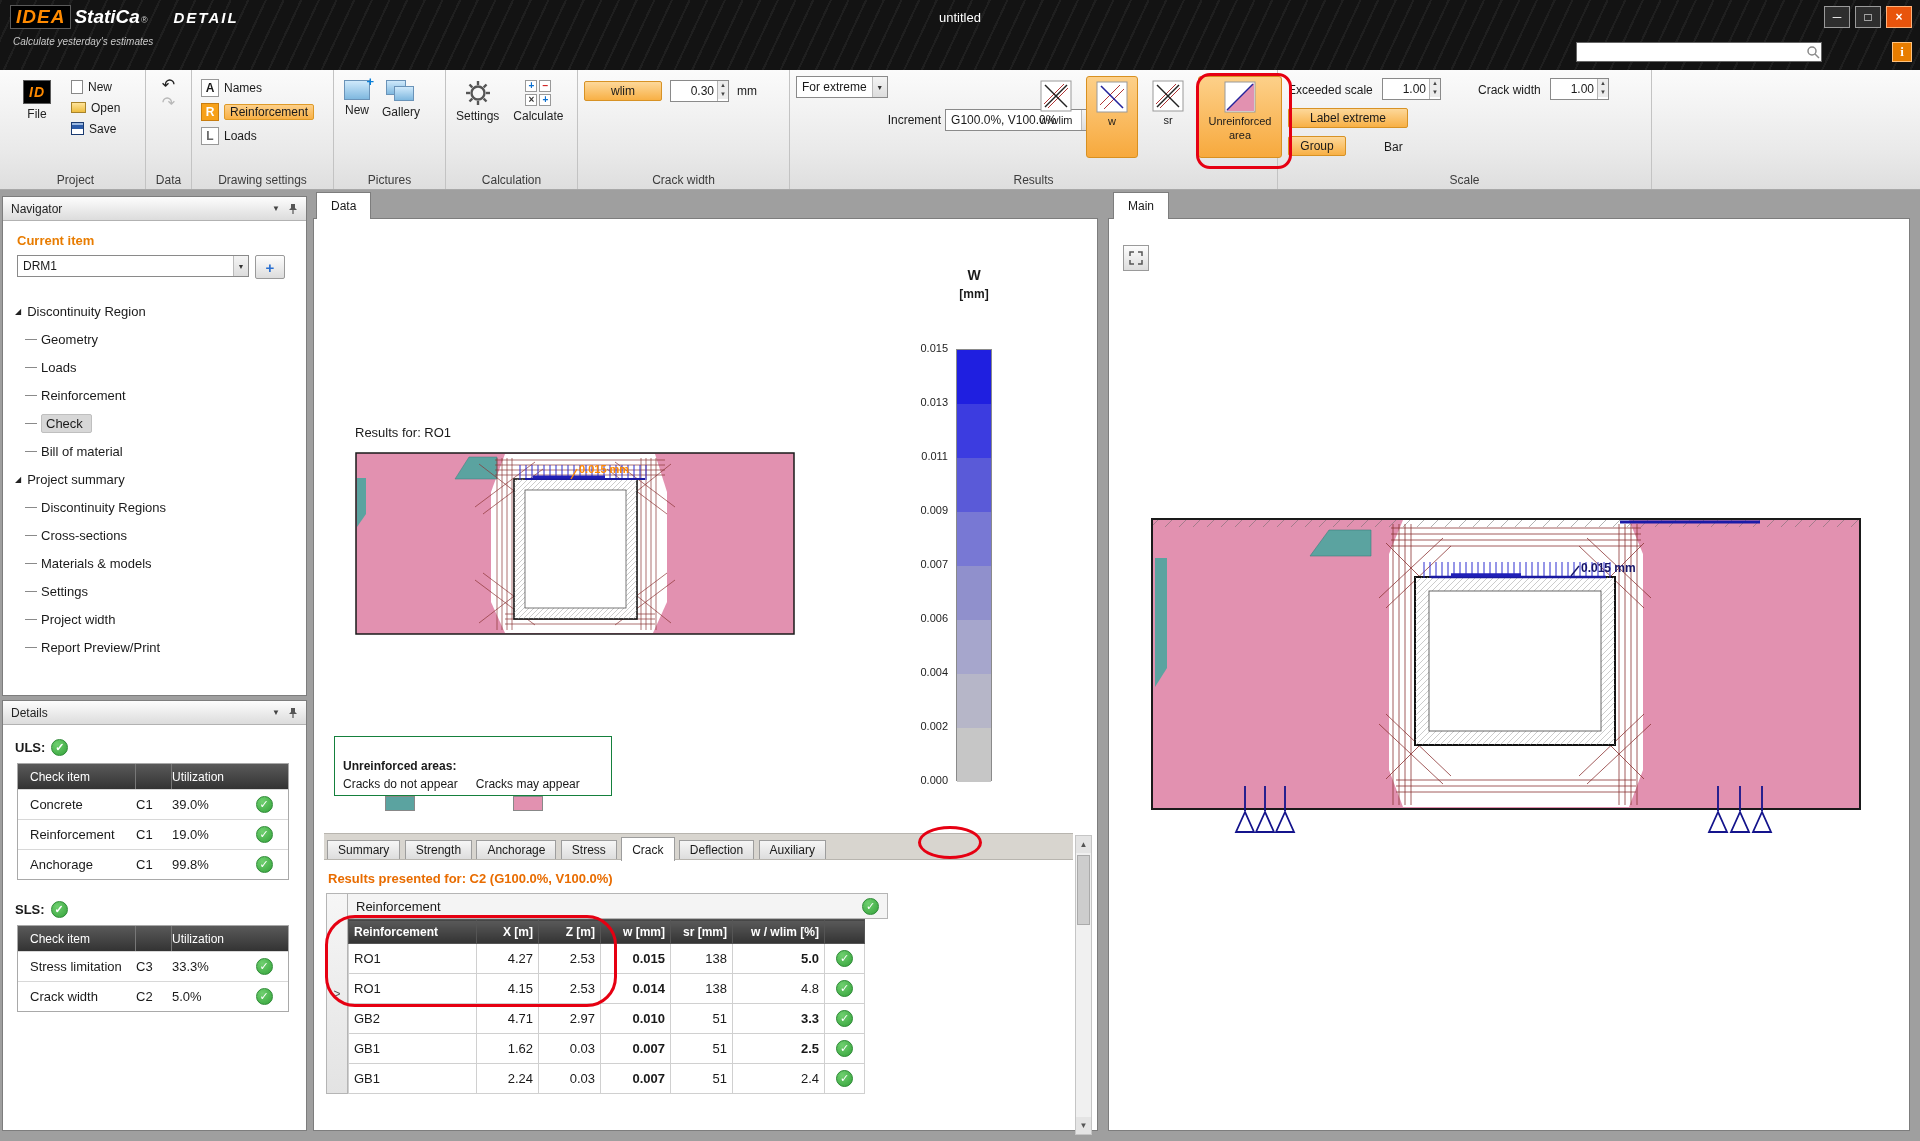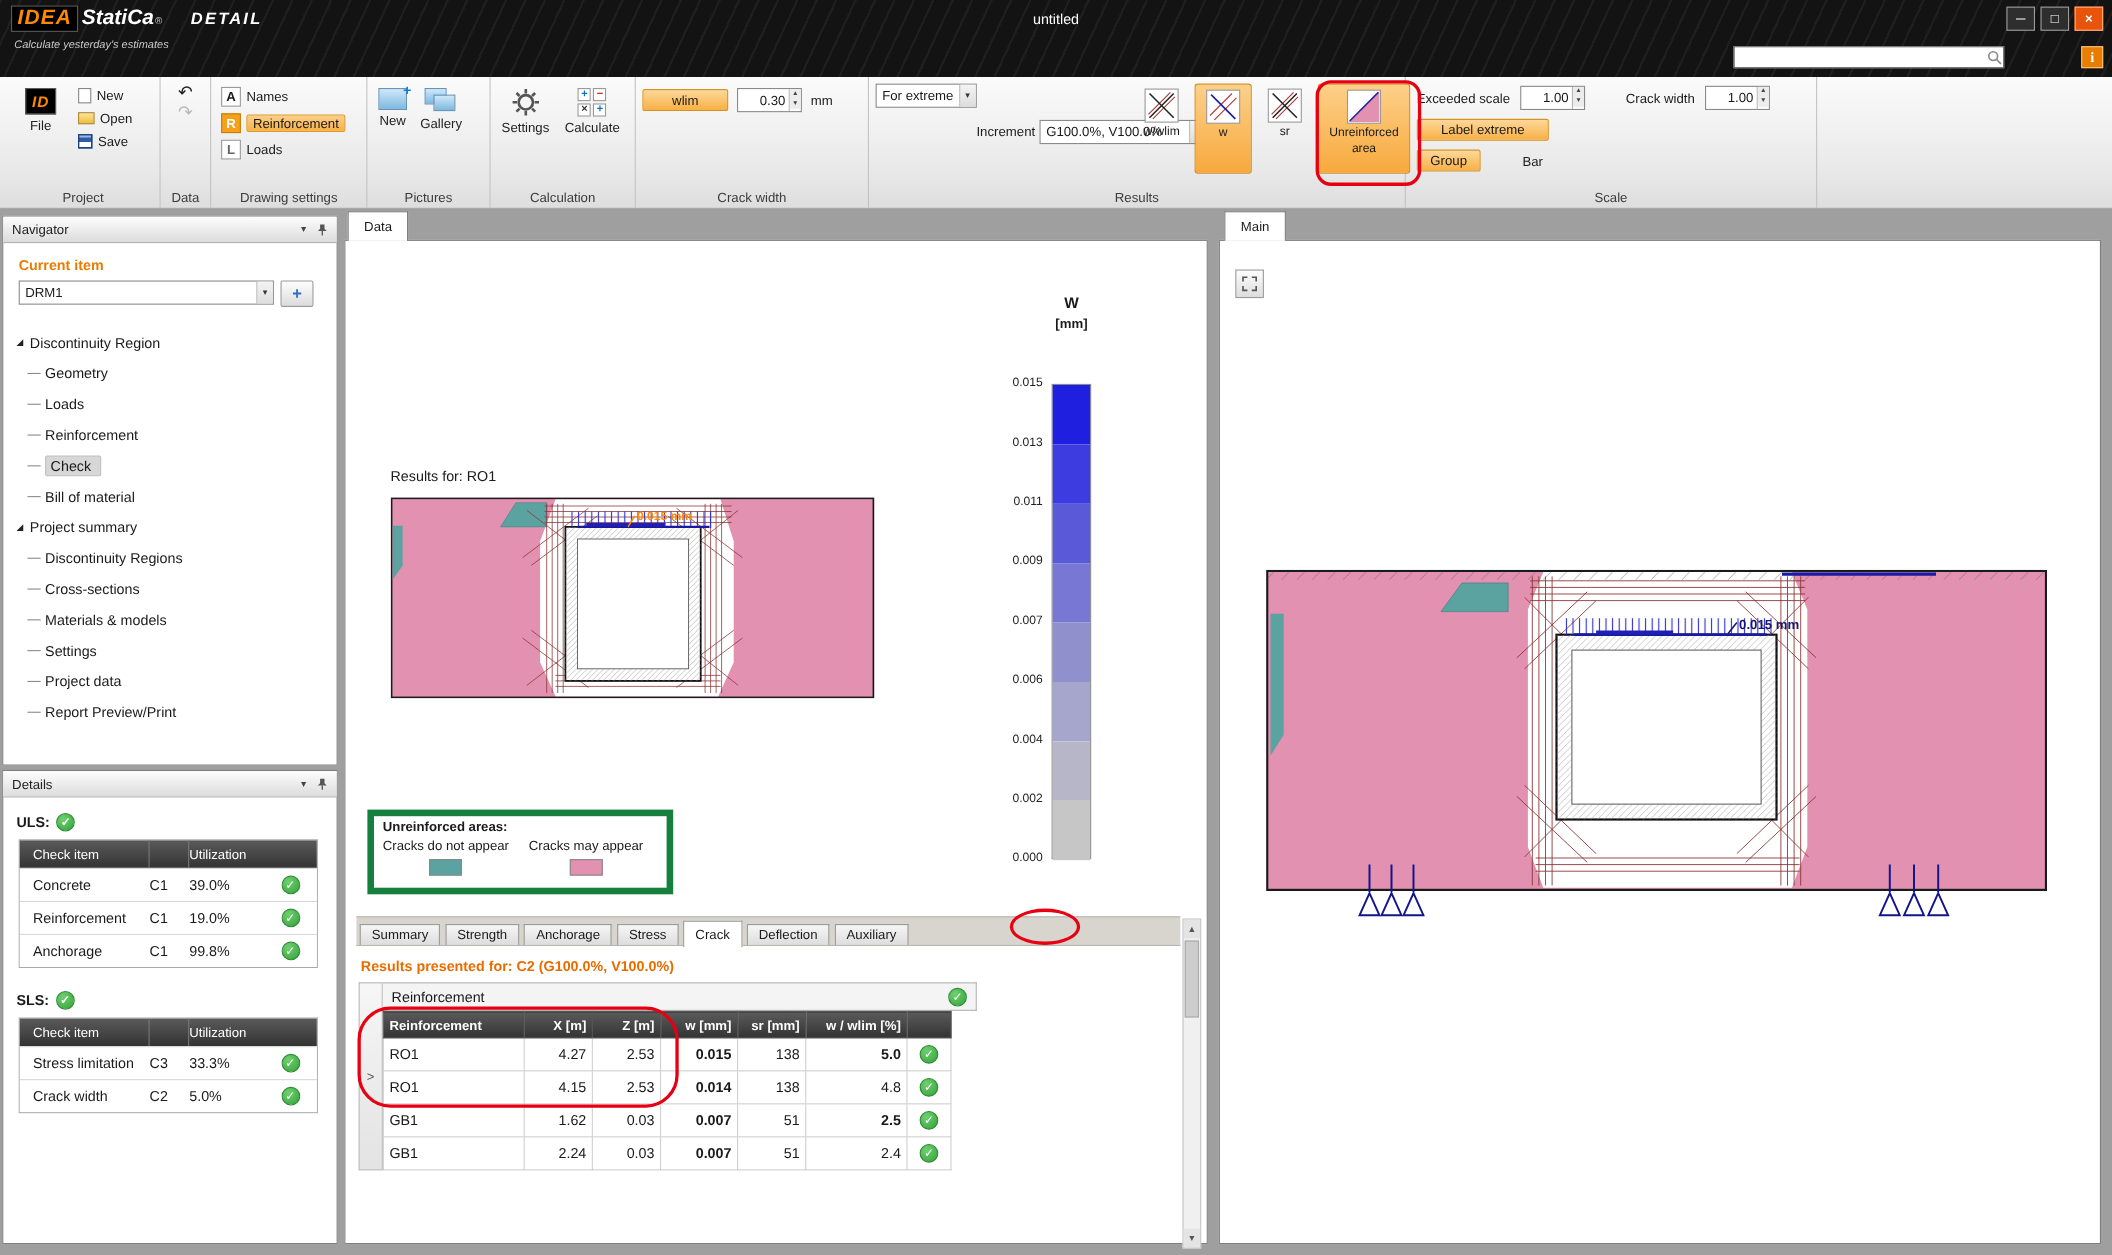--- a/index.html
+++ b/index.html
@@ -101,21 +101,21 @@
   .dt-head .c-c { border-right:1px solid #777; align-self:stretch; }
 
   
   .resfor { position:absolute; left:41px; top:206px; font-size:13px; }
   .colorbar { position:absolute; left:580px; top:48px; width:150px; height:560px; }
   .cb-title { position:absolute; left:62px; top:0; width:36px; text-align:center; font-weight:bold; font-size:14px; }
   .cb-unit  { position:absolute; left:62px; top:20px; width:36px; text-align:center; font-size:12px;font-weight:bold; }
   .cb-bar { position:absolute; left:62px; top:82px; width:36px; height:432px; border:1px solid #8a8a8a; }
   .cb-seg { width:100%; height:54px; }
   .cb-tick { position:absolute; left:0; width:54px; text-align:right; font-size:11px; color:#222; }
-  .legendbox { position:absolute; left:20px; top:517px; width:278px; height:77px; border:6px solid #15803d; background:#fff; padding:2px 8px; }
+  .legendbox { position:absolute; left:20px; top:517px; width:278px; height:60px; border:1px solid #15803d; background:#fff; padding:22px 8px; }
   .legendbox .lt { font-weight:bold; font-size:12px; }
   .legitems { display:flex; gap:18px; margin-top:4px; }
   .legitem { text-align:center; font-size:12px; }
   .swatch { width:30px; height:15px; margin:5px auto 0; border:1px solid #888; }
   .itabs { position:absolute; left:10px; right:24px; top:614px; height:27px; background:#d8d5cf;
     border-top:1px solid #b8b5af; border-bottom:1px solid #b8b5af; padding:3px 0 0 3px; }
   .itab { display:inline-flex; align-items:center; height:19px; padding:0 10px; font-size:12px; margin-right:1px;
     background:linear-gradient(#f6f6f6,#ddd); border:1px solid #9d9d9d; border-bottom:none; }
   .itab.active { background:#fff; height:24px; position:relative; z-index:2; }
   .presented { position:absolute; left:14px; top:652px; color:#e86c00; font-weight:bold; font-size:13px; }
@@ -444,21 +444,21 @@
       <div class="titem l1">
           <span>Cross-sections</span>
         </div>
       <div class="titem l1">
           <span>Materials &amp; models</span>
         </div>
       <div class="titem l1">
           <span>Settings</span>
         </div>
       <div class="titem l1">
-          <span>Project data</span>
+          <span>Project width</span>
         </div>
       <div class="titem l1">
           <span>Report Preview/Print</span>
         </div>
     </div>
   </div>
 
   <div class="panel" style="left:2px; top:510px; width:305px; height:431px;">
     <div class="phead">
       <span>Details</span>
@@ -688,20 +688,31 @@
                     <span>✓</span>
                   </span></td>
           </tr>
           <tr>
             <td>RO1</td>
                 <td class="num">4.15</td>
             <td class="num">2.53</td>
                 <td class="num b">0.014</td>
             <td class="num">138</td>
                 <td class="num">4.8</td>
+            <td class="chkcell"><span class="chk">
+                    <span>✓</span>
+                  </span></td>
+          </tr>
+          <tr>
+            <td>GB2</td>
+                <td class="num">4.71</td>
+            <td class="num">2.97</td>
+                <td class="num b">0.010</td>
+            <td class="num">51</td>
+                <td class="num b">3.3</td>
             <td class="chkcell"><span class="chk">
                     <span>✓</span>
                   </span></td>
           </tr>
           <tr>
             <td>GB1</td>
                 <td class="num">1.62</td>
             <td class="num">0.03</td>
                 <td class="num b">0.007</td>
             <td class="num">51</td>

